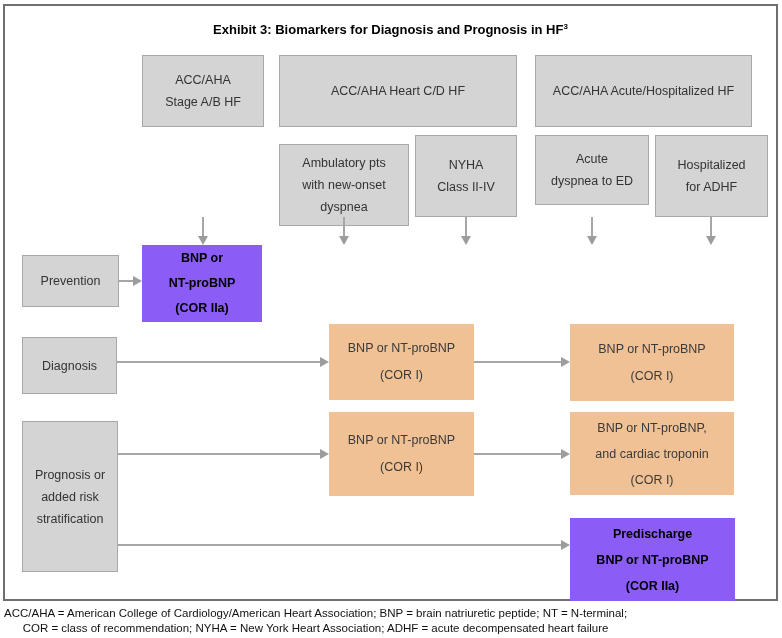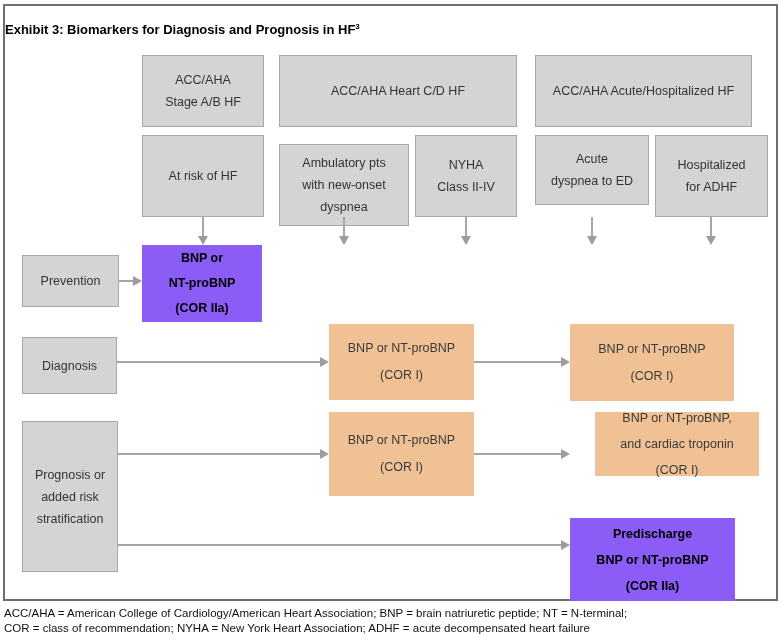--- a/index.html
+++ b/index.html
@@ -5,41 +5,41 @@
   html,body{margin:0;padding:0;background:#ffffff;}
   .page{
     position:relative;width:782px;height:638px;background:#ffffff;
     font-family:"Liberation Sans", sans-serif;color:#2b2b2b;overflow:hidden;
   }
   .frame{
     position:absolute;left:3px;top:4px;width:775px;height:597px;
     border:2px solid #6f6f6f;box-sizing:border-box;background:#ffffff;
   }
   .title{
-    position:absolute;left:0;right:0;top:16px;
+    position:absolute;left:0;right:0;top:16px;text-align:center;
     font-weight:bold;font-size:13px;color:#000;
   }
   .title sup{font-size:8px;vertical-align:super;}
   .box{
     position:absolute;box-sizing:border-box;display:flex;flex-direction:column;
     justify-content:center;align-items:center;text-align:center;font-size:12.5px;
   }
   .gray{background:#d4d4d4;border:1.5px solid #a8a8a8;color:#333;line-height:22px;}
   .blue{background:#8b5cf6;color:#000;font-weight:bold;line-height:25px;}
   .orange{background:#f0c194;color:#3a3a3a;line-height:27px;}
   .hline{position:absolute;height:2px;background:#a6a6a6;}
   .vline{position:absolute;width:2px;background:#a6a6a6;}
   .head-right{position:absolute;width:0;height:0;
     border-top:5px solid transparent;border-bottom:5px solid transparent;
     border-left:9px solid #9c9c9c;}
   .head-down{position:absolute;width:0;height:0;
     border-left:5px solid transparent;border-right:5px solid transparent;
     border-top:9px solid #9c9c9c;}
   .footnote{
-    position:absolute;left:4px;top:606px;font-size:11.5px;line-height:15px;color:#111;
+    position:absolute;left:4px;top:606px;font-size:11.5px;line-height:15px;color:#111;text-align:center;
   }
 </style>
 </head>
 <body>
 
 <div class="page">
   <div class="frame">
 
     <div class="title"><span>Exhibit 3: Biomarkers for Diagnosis and Prognosis in HF</span><sup>3</sup></div>
 
@@ -47,23 +47,20 @@
       <span>ACC/AHA</span>
       <span>Stage A/B HF</span>
     </div>
     <div class="box gray" style="left:274px;top:49px;width:238px;height:72px">
       <span>ACC/AHA Heart C/D HF</span>
     </div>
     <div class="box gray" style="left:530px;top:49px;width:217px;height:72px">
       <span>ACC/AHA Acute/Hospitalized HF</span>
     </div>
 
-    <div class="box gray" style="left:137px;top:129px;width:122px;height:82px">
-      <span>At risk of HF</span>
-    </div>
     <div class="box gray" style="left:274px;top:138px;width:130px;height:82px">
       <span>Ambulatory pts</span>
       <span>with new-onset</span>
       <span>dyspnea</span>
     </div>
     <div class="box gray" style="left:410px;top:129px;width:102px;height:82px">
       <span>NYHA</span>
       <span>Class II-IV</span>
     </div>
     <div class="box gray" style="left:530px;top:129px;width:114px;height:70px">
@@ -97,21 +94,21 @@
       <span>(COR I)</span>
     </div>
     <div class="box orange" style="left:565px;top:318px;width:164px;height:77px">
       <span>BNP or NT-proBNP</span>
       <span>(COR I)</span>
     </div>
     <div class="box orange" style="left:324px;top:406px;width:145px;height:84px">
       <span>BNP or NT-proBNP</span>
       <span>(COR I)</span>
     </div>
-    <div class="box orange" style="left:590px;top:406px;width:164px;height:64px;line-height:26px">
+    <div class="box orange" style="left:565px;top:406px;width:164px;height:83px;line-height:26px">
       <span>BNP or NT-proBNP,</span>
       <span>and cardiac troponin</span>
       <span>(COR I)</span>
     </div>
     <div class="box blue" style="left:565px;top:512px;width:165px;height:83px;line-height:26px">
       <span>Predischarge</span>
       <span>BNP or NT-proBNP</span>
       <span>(COR IIa)</span>
     </div>
 

